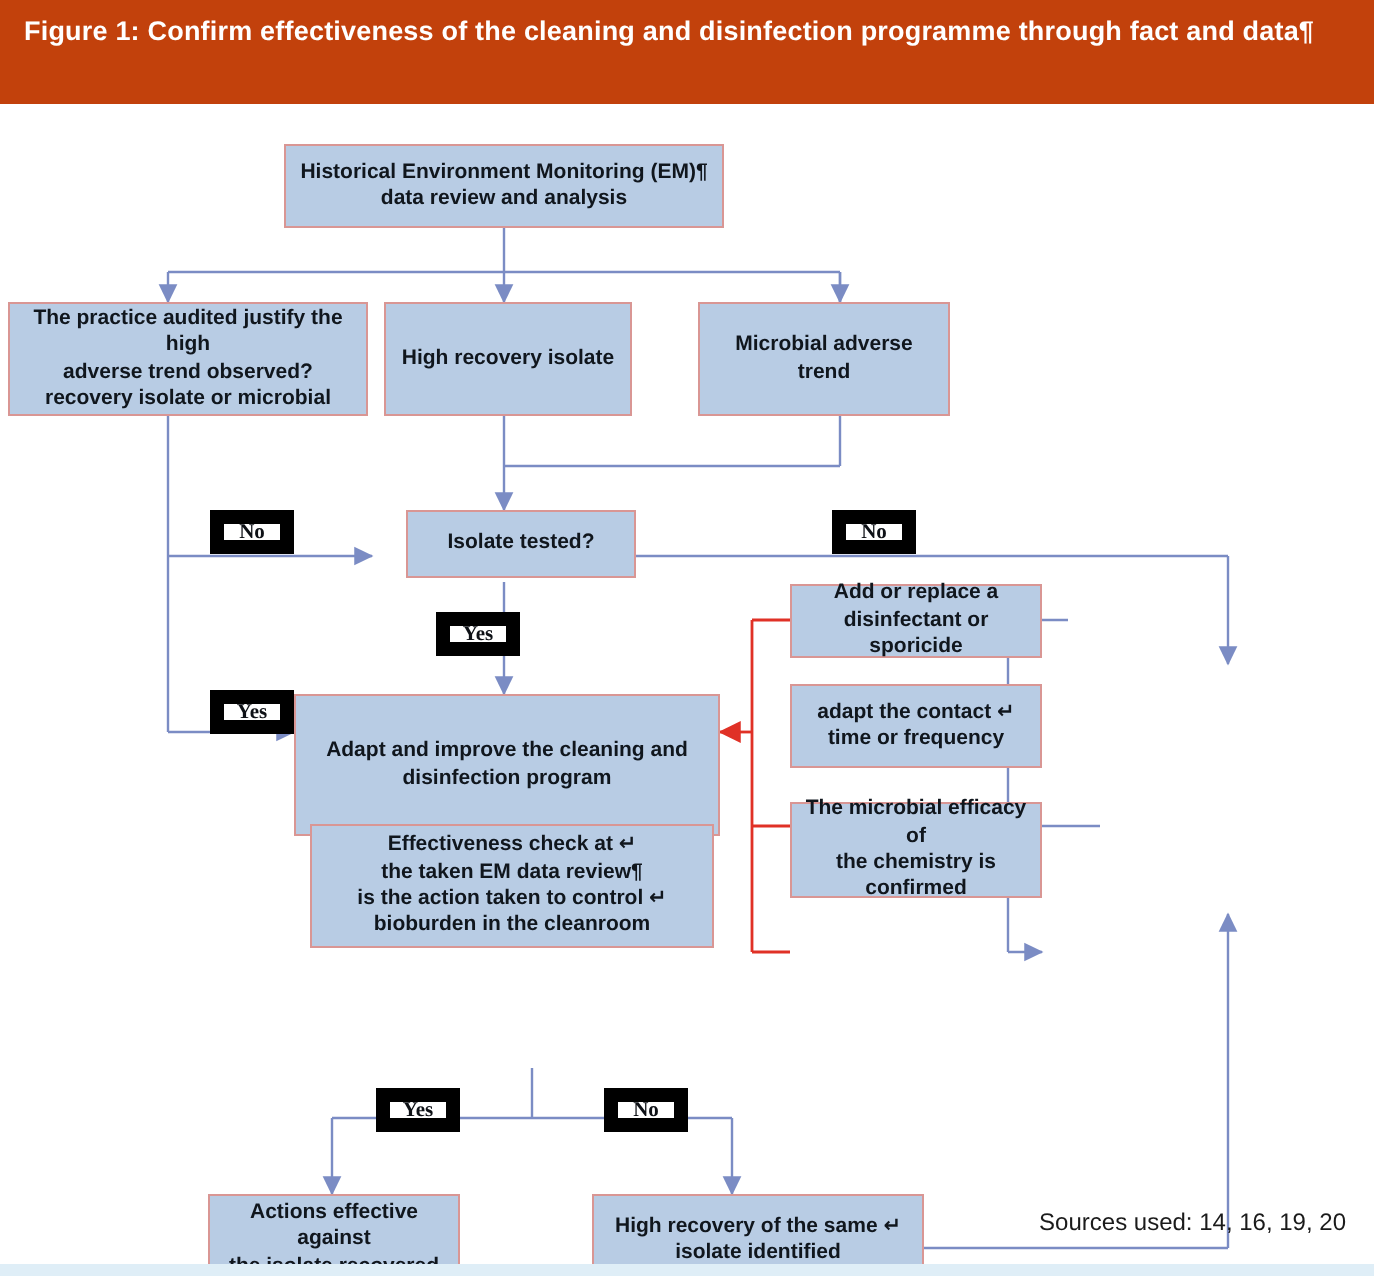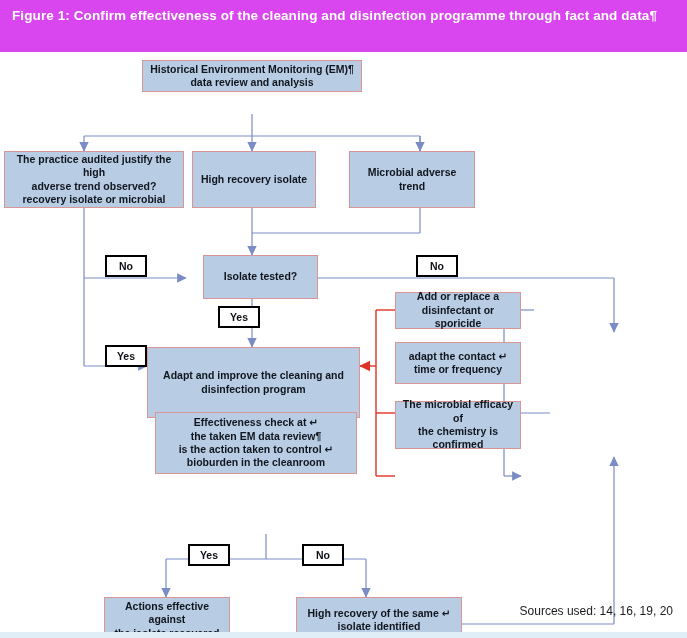--- a/index.html
+++ b/index.html
@@ -3,21 +3,21 @@
 <meta charset="utf-8">
 <title>Figure 1 Flowchart</title>
 <style>
   html,body{margin:0;padding:0;background:#ffffff;}
   body{font-family:"Liberation Sans","DejaVu Sans",sans-serif;}
   #page{position:relative;width:687px;height:638px;overflow:hidden;background:#ffffff;}
 
   
   #header-banner{
     position:absolute;left:0;top:0;width:687px;height:52px;
-    background:#d946ef;box-sizing:border-box;
+    background:#c2410c;box-sizing:border-box;
     padding:6px 10px 4px 12px;
   }
   #header-title{
     color:#ffffff;font-size:13.5px;font-weight:bold;line-height:1.45;
     letter-spacing:.1px;
   }
 
   
   #diagram{
     position:absolute;left:0;top:52px;width:687px;height:586px;
@@ -31,24 +31,25 @@
     background:#b8cce4;border:1px solid #d99694;
     display:flex;align-items:center;justify-content:center;
     text-align:center;color:#10161d;font-weight:bold;
     font-size:10.5px;line-height:1.28;padding:2px 4px;
   }
   .node span{display:block;}
 
   
   .chip{
     position:absolute;box-sizing:border-box;
-    background:#ffffff;border:2px solid #000000;
+    background:#ffffff;border:7px solid #000000;
     color:#0e1116;font-size:10.5px;font-weight:bold;
     display:flex;align-items:center;justify-content:center;
     z-index:5;
+    font-family:Liberation Serif, serif;
   }
 
   
   #footer-sources{
     position:absolute;right:14px;top:604px;
     font-size:12px;color:#1b1b1b;font-weight:normal;
   }
   #bottom-rule{
     position:absolute;left:0;top:632px;width:687px;height:6px;
     background:#dfeef7;
@@ -124,21 +125,21 @@
       <g stroke="#e03126" stroke-width="1.4" fill="none">
         <path d="M395,258 L376,258"></path>
         <path d="M376,258 L376,314"></path>
         <path d="M395,361 L376,361"></path>
         <path d="M395,424 L376,424"></path>
         <path d="M376,424 L376,314"></path>
         <path d="M376,314 L360,314" marker-end="url(#ahr)"></path>
       </g>
     </svg>
 
-    <div class="node" style="left:142px;top:8px;width:220px;height:32px;">
+    <div class="node" style="left:142px;top:20px;width:220px;height:42px;">
       <div>
         <span>Historical Environment Monitoring (EM)¶</span>
         <span>data review and analysis</span>
       </div>
     </div>
 
     <div class="node" style="left:4px;top:99px;width:180px;height:57px;">
       <div>
         <span>The practice audited justify the high</span>
         <span>adverse trend observed?</span>
@@ -151,21 +152,21 @@
         <span>High recovery isolate</span>
       </div>
     </div>
 
     <div class="node" style="left:349px;top:99px;width:126px;height:57px;">
       <div>
         <span>Microbial adverse trend</span>
       </div>
     </div>
 
-    <div class="node" style="left:203px;top:203px;width:115px;height:44px;">
+    <div class="node" style="left:203px;top:203px;width:115px;height:34px;">
       <div>
         <span>Isolate tested?</span>
       </div>
     </div>
 
     <div class="node" style="left:395px;top:240px;width:126px;height:37px;">
       <div>
         <span>Add or replace a</span>
         <span>disinfectant or sporicide</span>
       </div>

